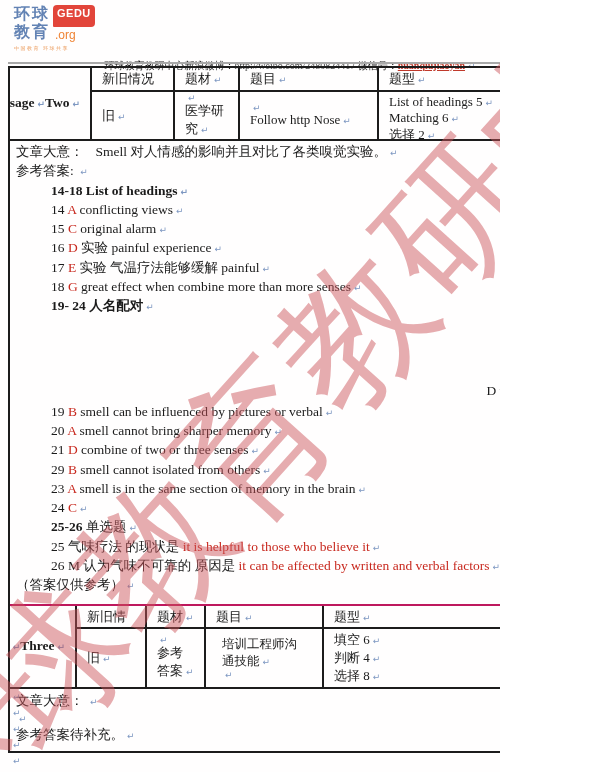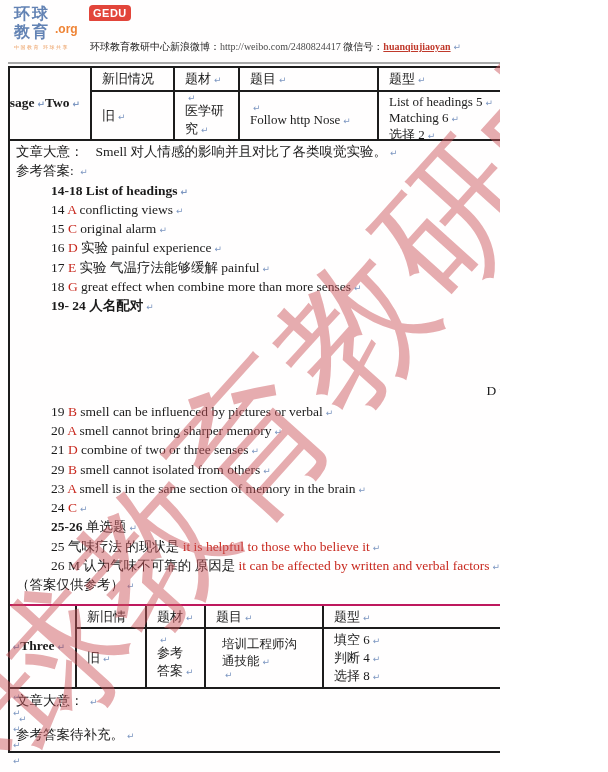--- a/index.html
+++ b/index.html
@@ -10,24 +10,24 @@
     background: #fffefe;
     font-family: "Liberation Serif", "DejaVu Serif", serif;
     color: #1b1b1b;
     overflow: hidden;
   }
   
   .logo { position:absolute; left:14px; top:5px; width:120px; }
   .logo-top { display:flex; align-items:flex-start; }
   .logo-cn { color:#6383b4; font-weight:bold; font-size:16px; line-height:1.12; letter-spacing:2px; font-family:"Liberation Sans",sans-serif; }
   .logo-right { margin-left:3px; display:flex; flex-direction:column; align-items:flex-start; }
-  .gedu-bubble { background:#e2453a; color:#fff; font-family:"Liberation Sans",sans-serif; font-weight:bold; font-size:11px; padding:2px 4px 2px; border-radius:4px 4px 4px 1px; letter-spacing:0.5px;margin-left:36px; }
-  .gedu-org { color:#ef8435; font-weight:bold; font-size:12px; font-family:"Liberation Sans",sans-serif; margin-top:1px; margin-left:2px;text-align:right; }
+  .gedu-bubble { background:#e2453a; color:#fff; font-family:"Liberation Sans",sans-serif; font-weight:bold; font-size:11px; padding:2px 4px 8px; border-radius:4px 4px 4px 1px; letter-spacing:0.5px; }
+  .gedu-org { color:#ef8435; font-weight:normal; font-size:12px; font-family:"Liberation Sans",sans-serif; margin-top:1px; margin-left:2px;text-align:right; }
   .logo-tagline { margin-top:3px; font-size:5px; color:#eb9c5d; letter-spacing:1.5px; white-space:nowrap; font-family:"Liberation Sans",sans-serif; }
-  .header-info { position:absolute; top:40px; left:90px; right:10px; font-size:10px; white-space:nowrap; }
+  .header-info { position:absolute; top:59px; left:90px; right:10px; text-align:center; font-size:10px; white-space:nowrap; }
   .header-info .url { color:#4a4a4a; }
   .wechat-id { color:#c0392b; font-weight:bold; text-decoration:underline; }
   .top-rule { position:absolute; top:62px; left:8px; width:600px; border-top:2px solid #a9a9a9; }
   
   .doc-box { position:absolute; left:8px; top:66px; width:575px; border:2px solid #1c1c1c; background:transparent; }
   .grid-t1 { display:grid; grid-template-columns:82px 83px 65px 139px 1fr; grid-template-rows:24px 47px; border-bottom:2px solid #1c1c1c; }
   .grid-t2 { display:grid; grid-template-columns:67px 70px 59px 118px 1fr; grid-template-rows:23px 58px; border-bottom:2px solid #1c1c1c; }
   .cell { border-right:2px solid #1c1c1c; padding:2px 10px; font-size:13px; overflow:hidden; }
   .cell.last { border-right:none; }
   .cell.hdr { border-bottom:2px solid #1c1c1c; }

